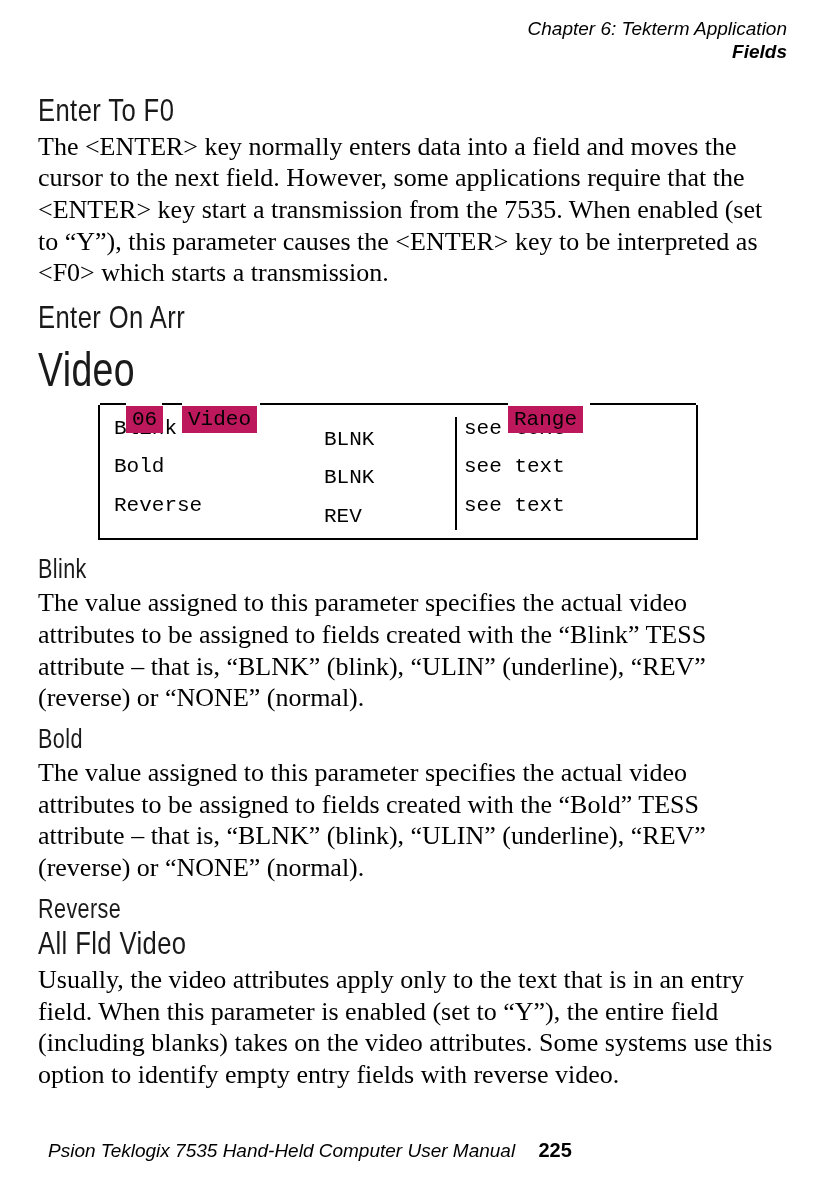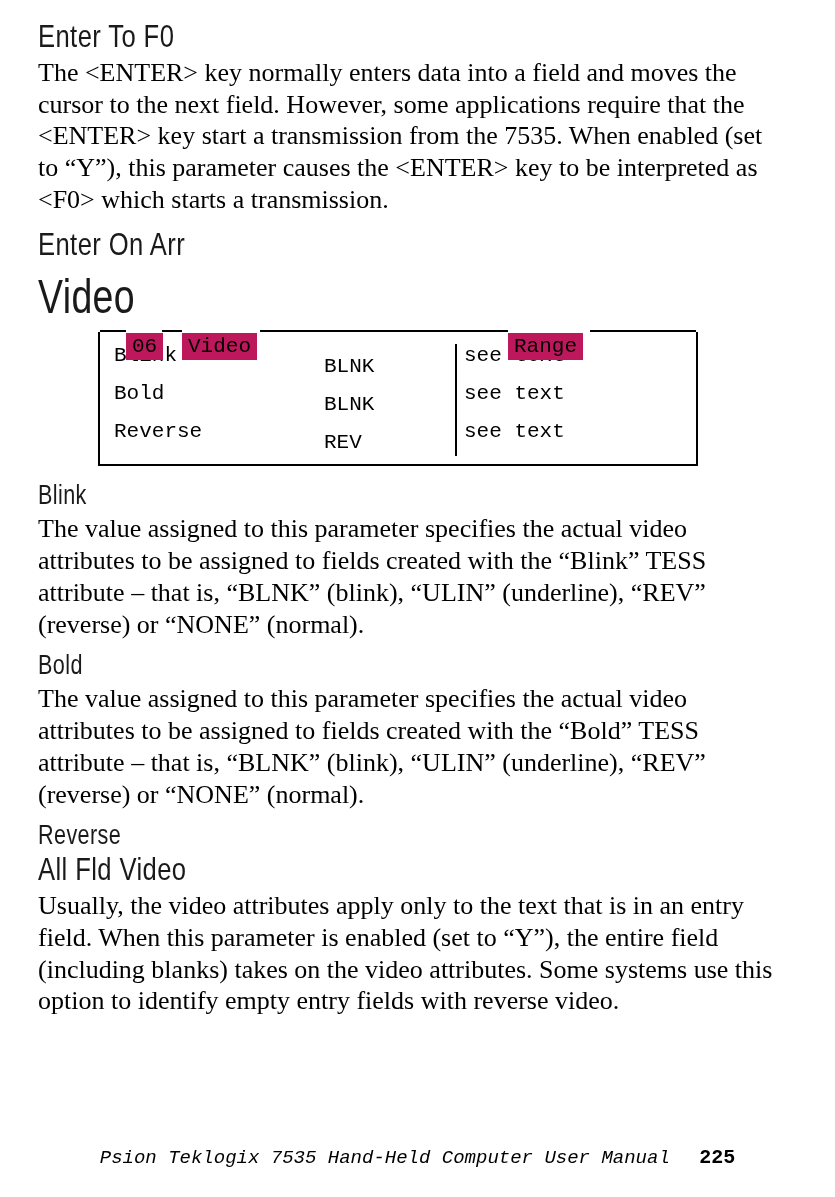--- a/index.html
+++ b/index.html
@@ -96,38 +96,42 @@
     .c1 { width: 210px; }
     .c2 { width: 140px; margin-top: 11px; }
     .c3 { flex: 1; }
     .vdiv {
       position: absolute;
       left: 355px; top: 12px; bottom: 8px;
       width: 2px; background: #000;
     }
     .footer {
       position: absolute;
-      bottom: 28px; left: 48px; right: 48px;
-      text-align: center;
-      font-family: Liberation Mono, monospace;
+      bottom: 35px; left: 48px; right: 48px;
+      text-align: left;
+      font-family: Liberation Sans, sans-serif;
       font-style: italic;
       font-size: 19px;
     }
     .footer .pn {
       font-weight: 700;
       font-style: normal;
       margin-left: 18px;
       font-size: 20px;
     }
   </style>
 </head>
 <body>
 
 <div class="page">
 
+  <div class="hdr">
+    <div>Chapter  6:  Tekterm Application</div>
+    <div class="line2">Fields</div>
+  </div>
 
   <h2 class="cond">Enter To F0</h2>
   <p class="body">The &lt;ENTER&gt; key normally enters data into a field and moves the cursor to the next field. However, some applications require that the &lt;ENTER&gt; key start a transmission from the 7535. When enabled (set to “Y”), this parameter causes the &lt;ENTER&gt; key to be interpreted as &lt;F0&gt; which starts a transmission.</p>
 
   <h2 class="cond">Enter On Arr</h2>
 
   <h1 class="big">Video</h1>
 
   <div class="boxwrap">
     <div class="fs">

